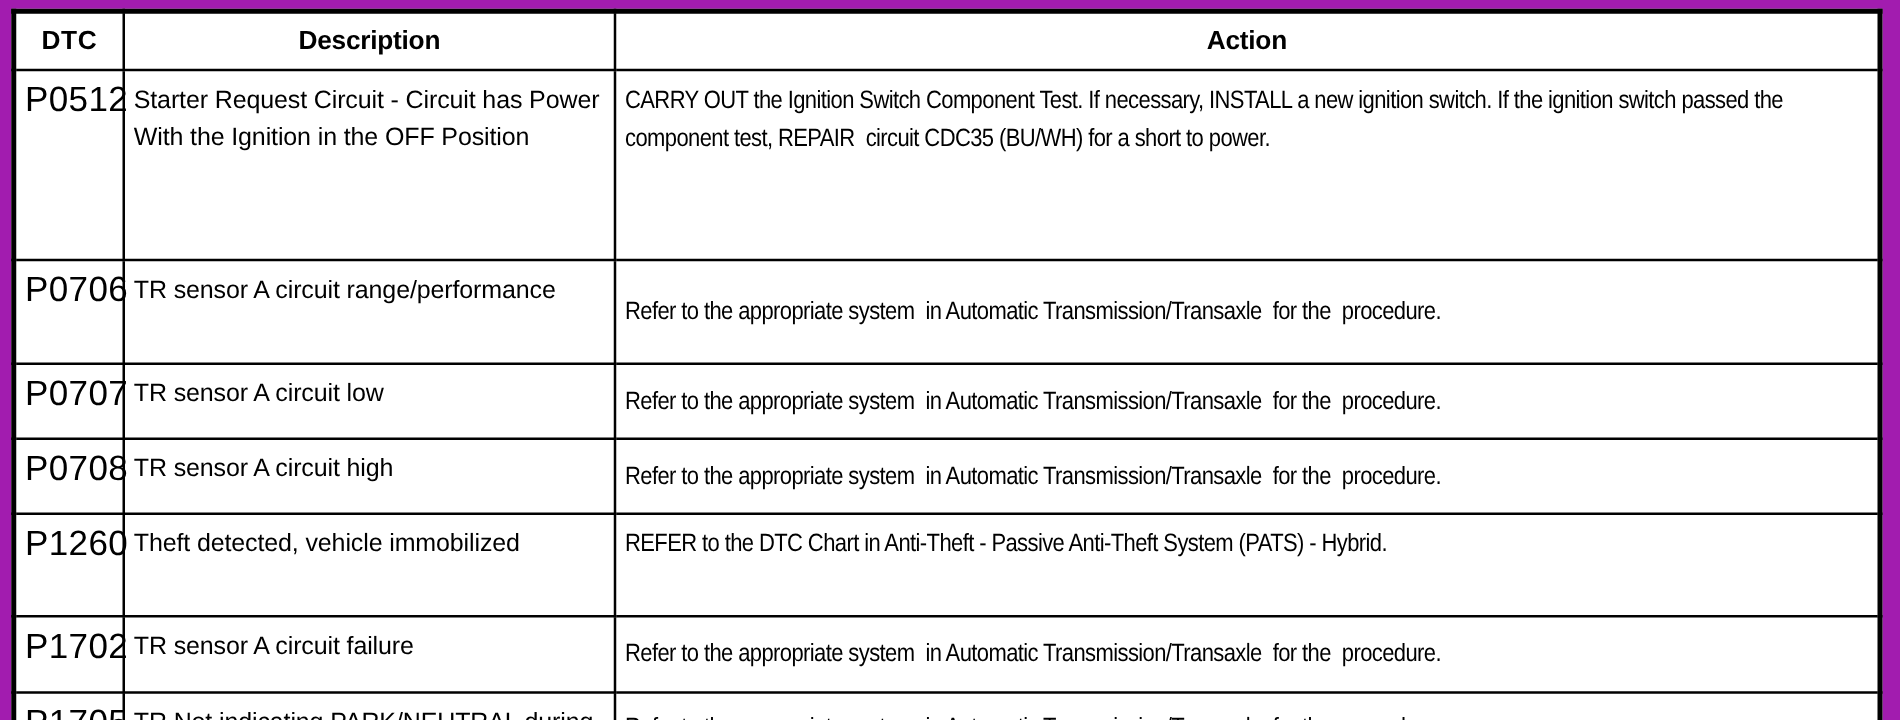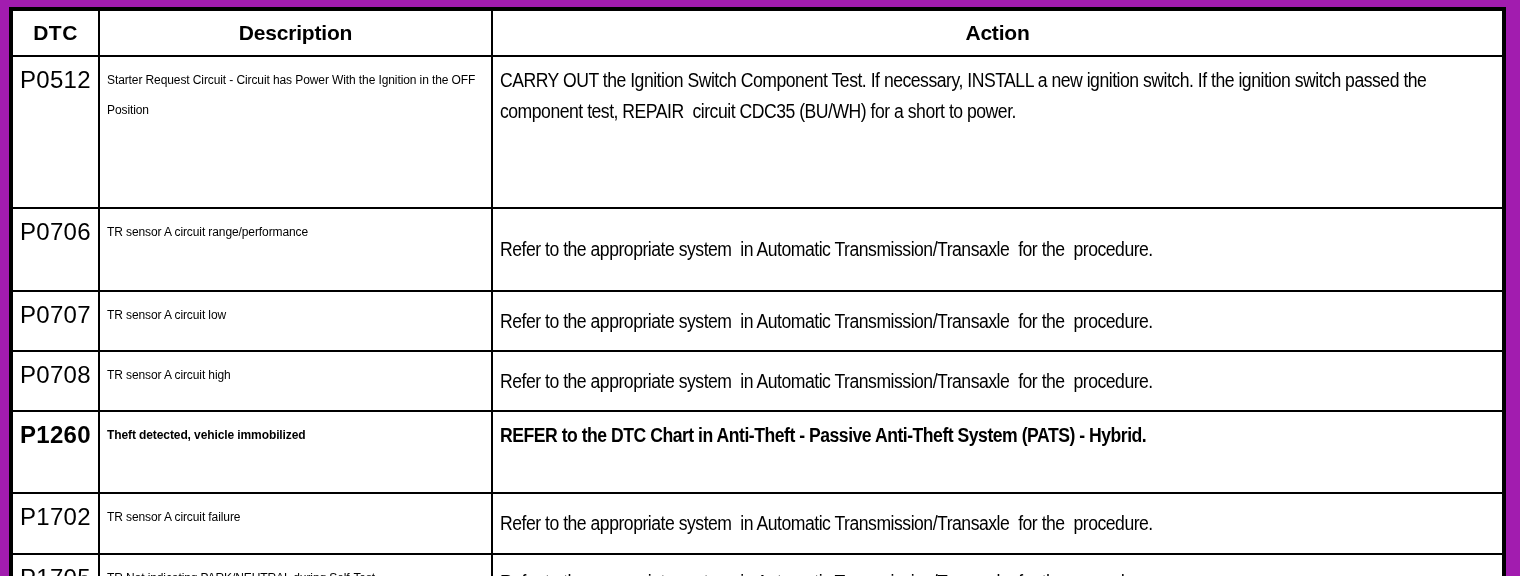--- a/index.html
+++ b/index.html
@@ -56,27 +56,27 @@
     vertical-align: middle;
     padding: 0 4px;
     letter-spacing: -0.2px;
   }
   thead th.h-dtc  { letter-spacing: 0.5px; }
   thead th.h-act  { font-stretch: condensed; text-align: center; }
 
   tbody td {
     vertical-align: top;
     padding: 8px 7px 6px 7px;
-    font-size: 12px;
+    font-size: 20px;
     line-height: 30px;
     white-space: pre-wrap;
   }
 
   td.c-dtc {
-    font-size: 24px;
+    font-size: 28px;
     letter-spacing: 0.3px;
     white-space: nowrap;
   }
 
   td.c-desc {
     letter-spacing: -0.1px;
   }
 
   td.c-act {
     font-size: 20px;
@@ -90,21 +90,21 @@
     transform: scaleX(0.88);
     transform-origin: left top;
     width: 113.6%;
   }
 
   
   tr.r-0 td { height: 136px; }
   tr.r-1 td { height: 67px; }
   tr.r-2 td { height: 44px; }
   tr.r-3 td { height: 44px; }
-  tr.r-4 td { height: 66px; font-weight: bold; }
+  tr.r-4 td { height: 66px; }
   tr.r-5 td { height: 45px; }
   tr.r-6 td { height: 70px; }
 
   
   tr.r-1 td.c-act,
   tr.r-4 td.c-act { vertical-align: middle; padding-top: 0; padding-bottom: 0; }
   tr.r-2 td.c-act,
   tr.r-3 td.c-act,
   tr.r-5 td.c-act { vertical-align: middle; padding-top: 0; padding-bottom: 0; }
   tr.r-6 td.c-act { vertical-align: top; padding-top: 12px; }

